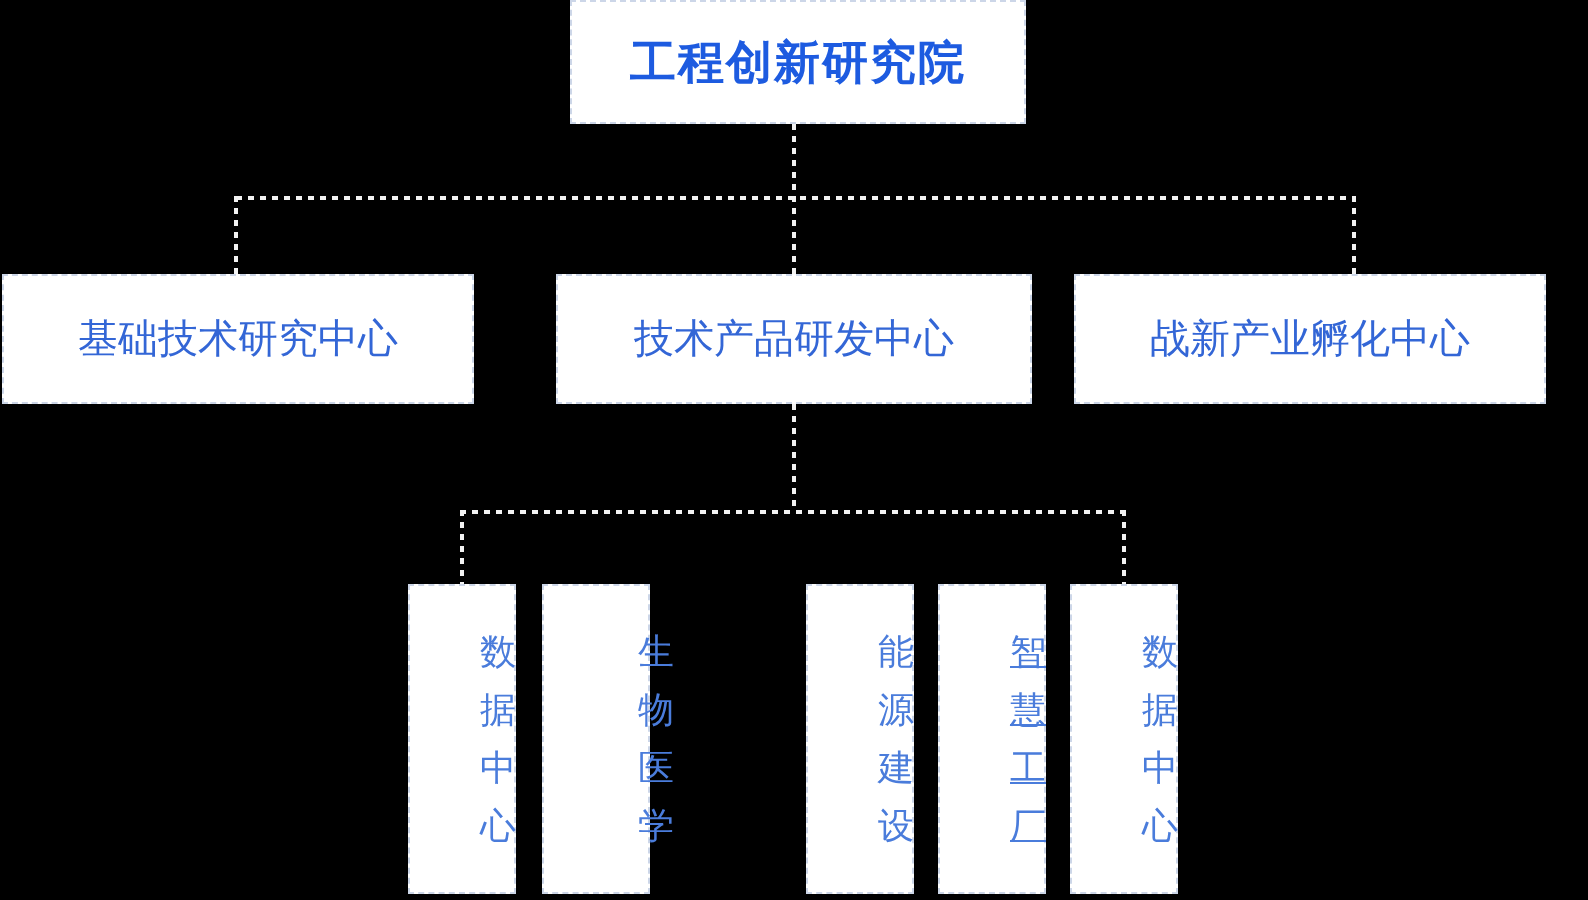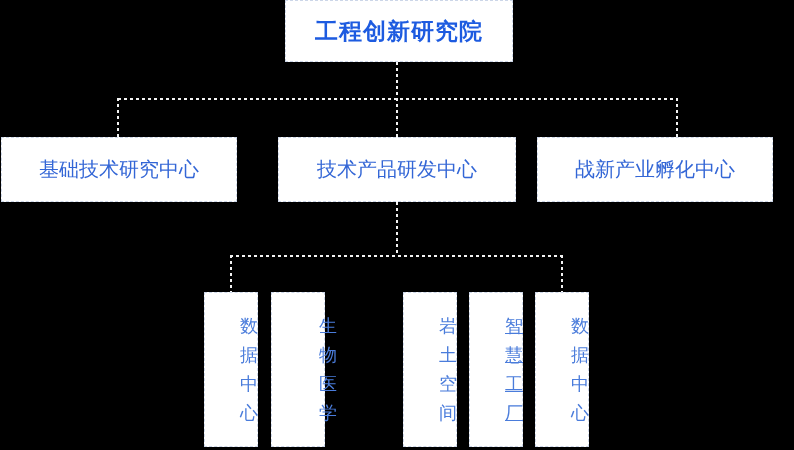--- a/index.html
+++ b/index.html
@@ -86,21 +86,21 @@
     <span>战新产业孵化中心</span>
   </div>
 
   <div class="node leaf leaf-0">
     <span>数据中心</span>
   </div>
   <div class="node leaf leaf-1">
     <span>生物医学</span>
   </div>
   <div class="node leaf leaf-3">
-    <span>岩土空间</span>
+    <span>能源建设</span>
   </div>
   <div class="node leaf leaf-4">
     <span>智慧工厂</span>
   </div>
   <div class="node leaf leaf-5">
     <span>数据中心</span>
   </div>
 
 </div>
 

